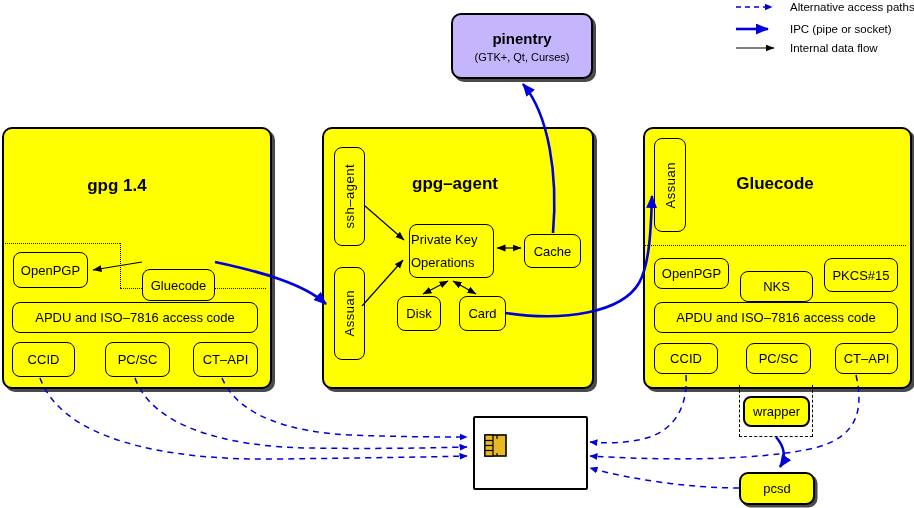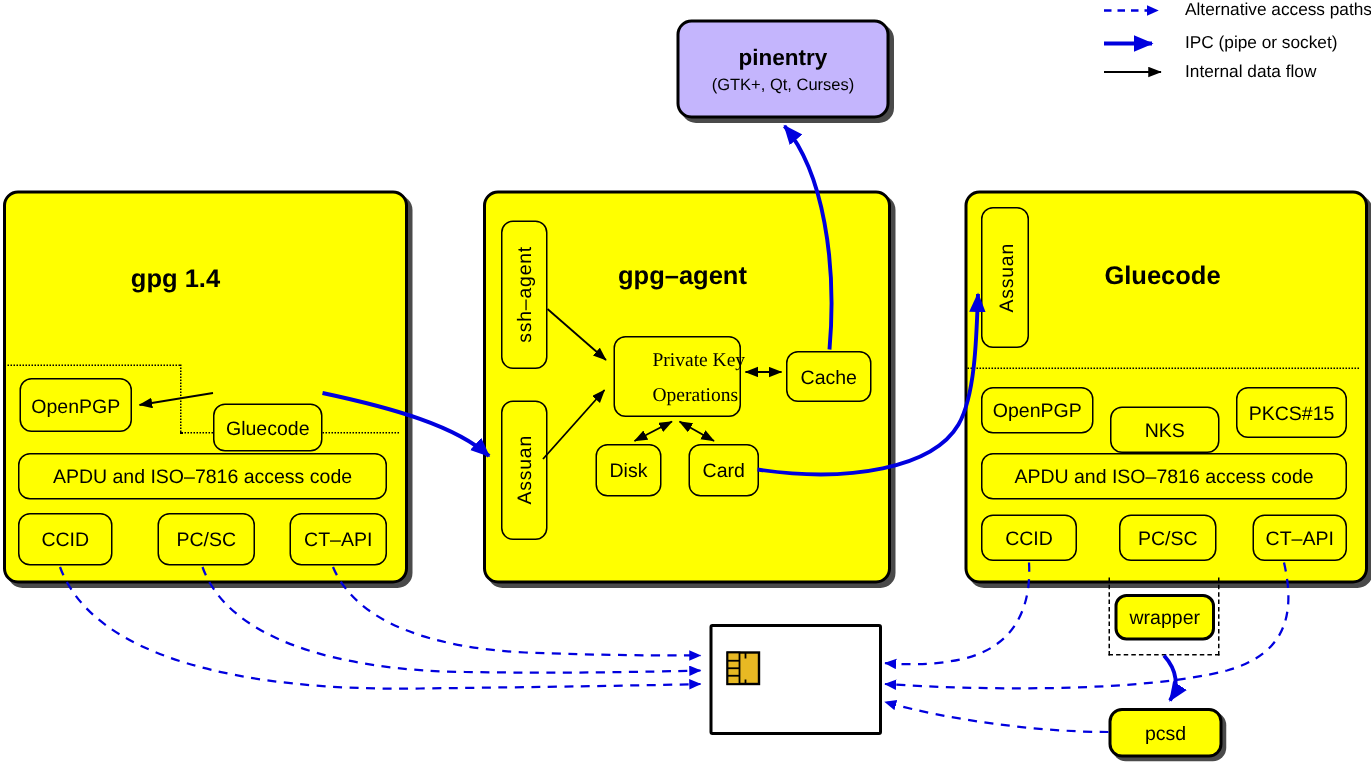--- a/index.html
+++ b/index.html
@@ -18,21 +18,21 @@
   }
   .title{position:absolute;font-weight:bold;font-size:17px;text-align:center;z-index:2;}
   .node{
     position:absolute;background:#ffff00;border:1.5px solid #000;border-radius:8px;
     display:flex;align-items:center;justify-content:center;
     font-size:13px;z-index:2;box-sizing:border-box;white-space:nowrap;
   }
   .vnode span{
     writing-mode:vertical-rl;transform:rotate(180deg);letter-spacing:0.5px;
   }
-  .pko{flex-direction:column;align-items:flex-start;justify-content:center;padding-left:25px;line-height:23px;font-family:Liberation Serif, serif;}
+  .pko{flex-direction:column;align-items:flex-start;justify-content:center;padding-left:1px;line-height:23px;}
   .dotted-h{position:absolute;border-top:1.5px dotted #000;z-index:2;}
   .dotted-v{position:absolute;border-left:1.5px dotted #000;z-index:2;}
   .dashed-rect{
     position:absolute;border:1.6px dashed #000;border-top:none;z-index:2;box-sizing:border-box;
   }
   .heavy{border-width:2px;}
   .shadow{box-shadow:2.5px 2.5px 0 #4a4a4a;}
   .smartcard{
     position:absolute;background:#ffffff;border:2px solid #000;border-radius:2px;z-index:2;
   }

